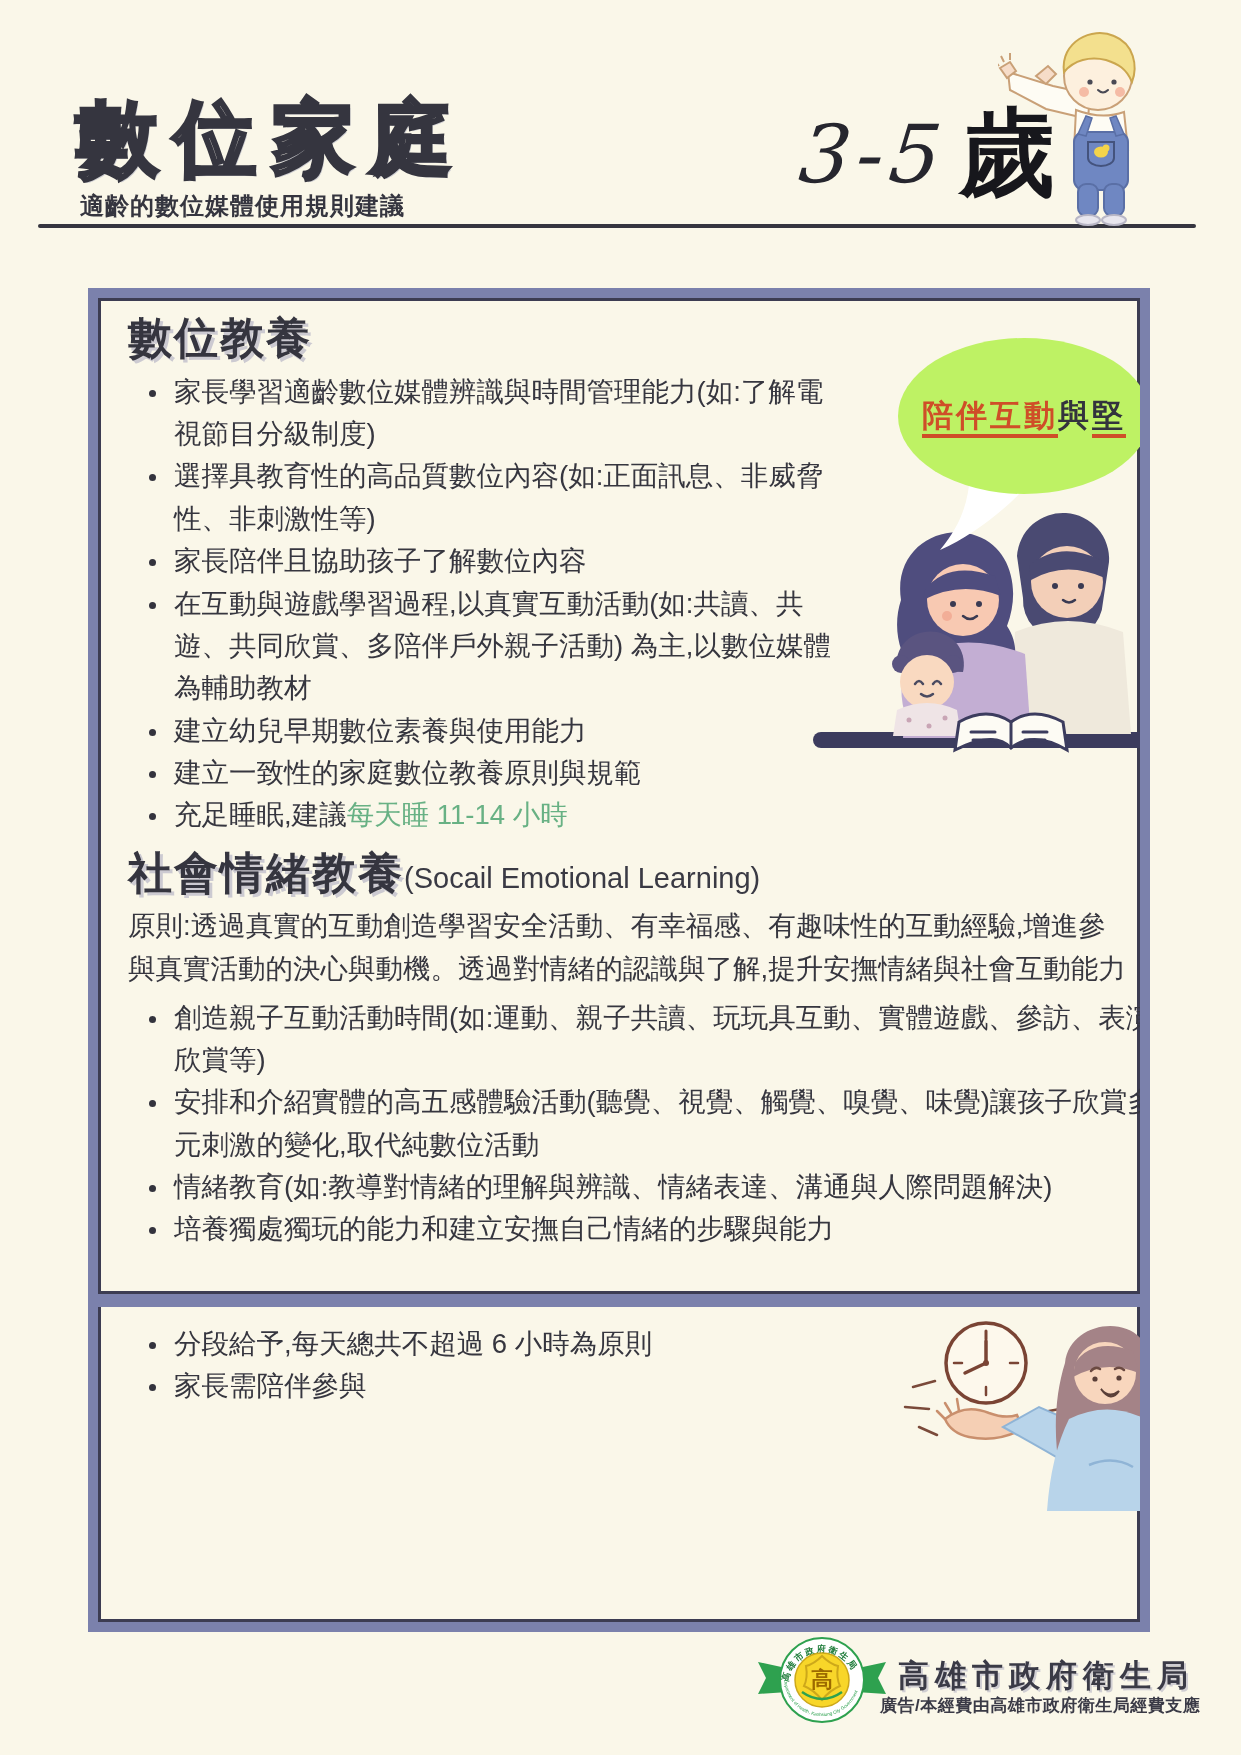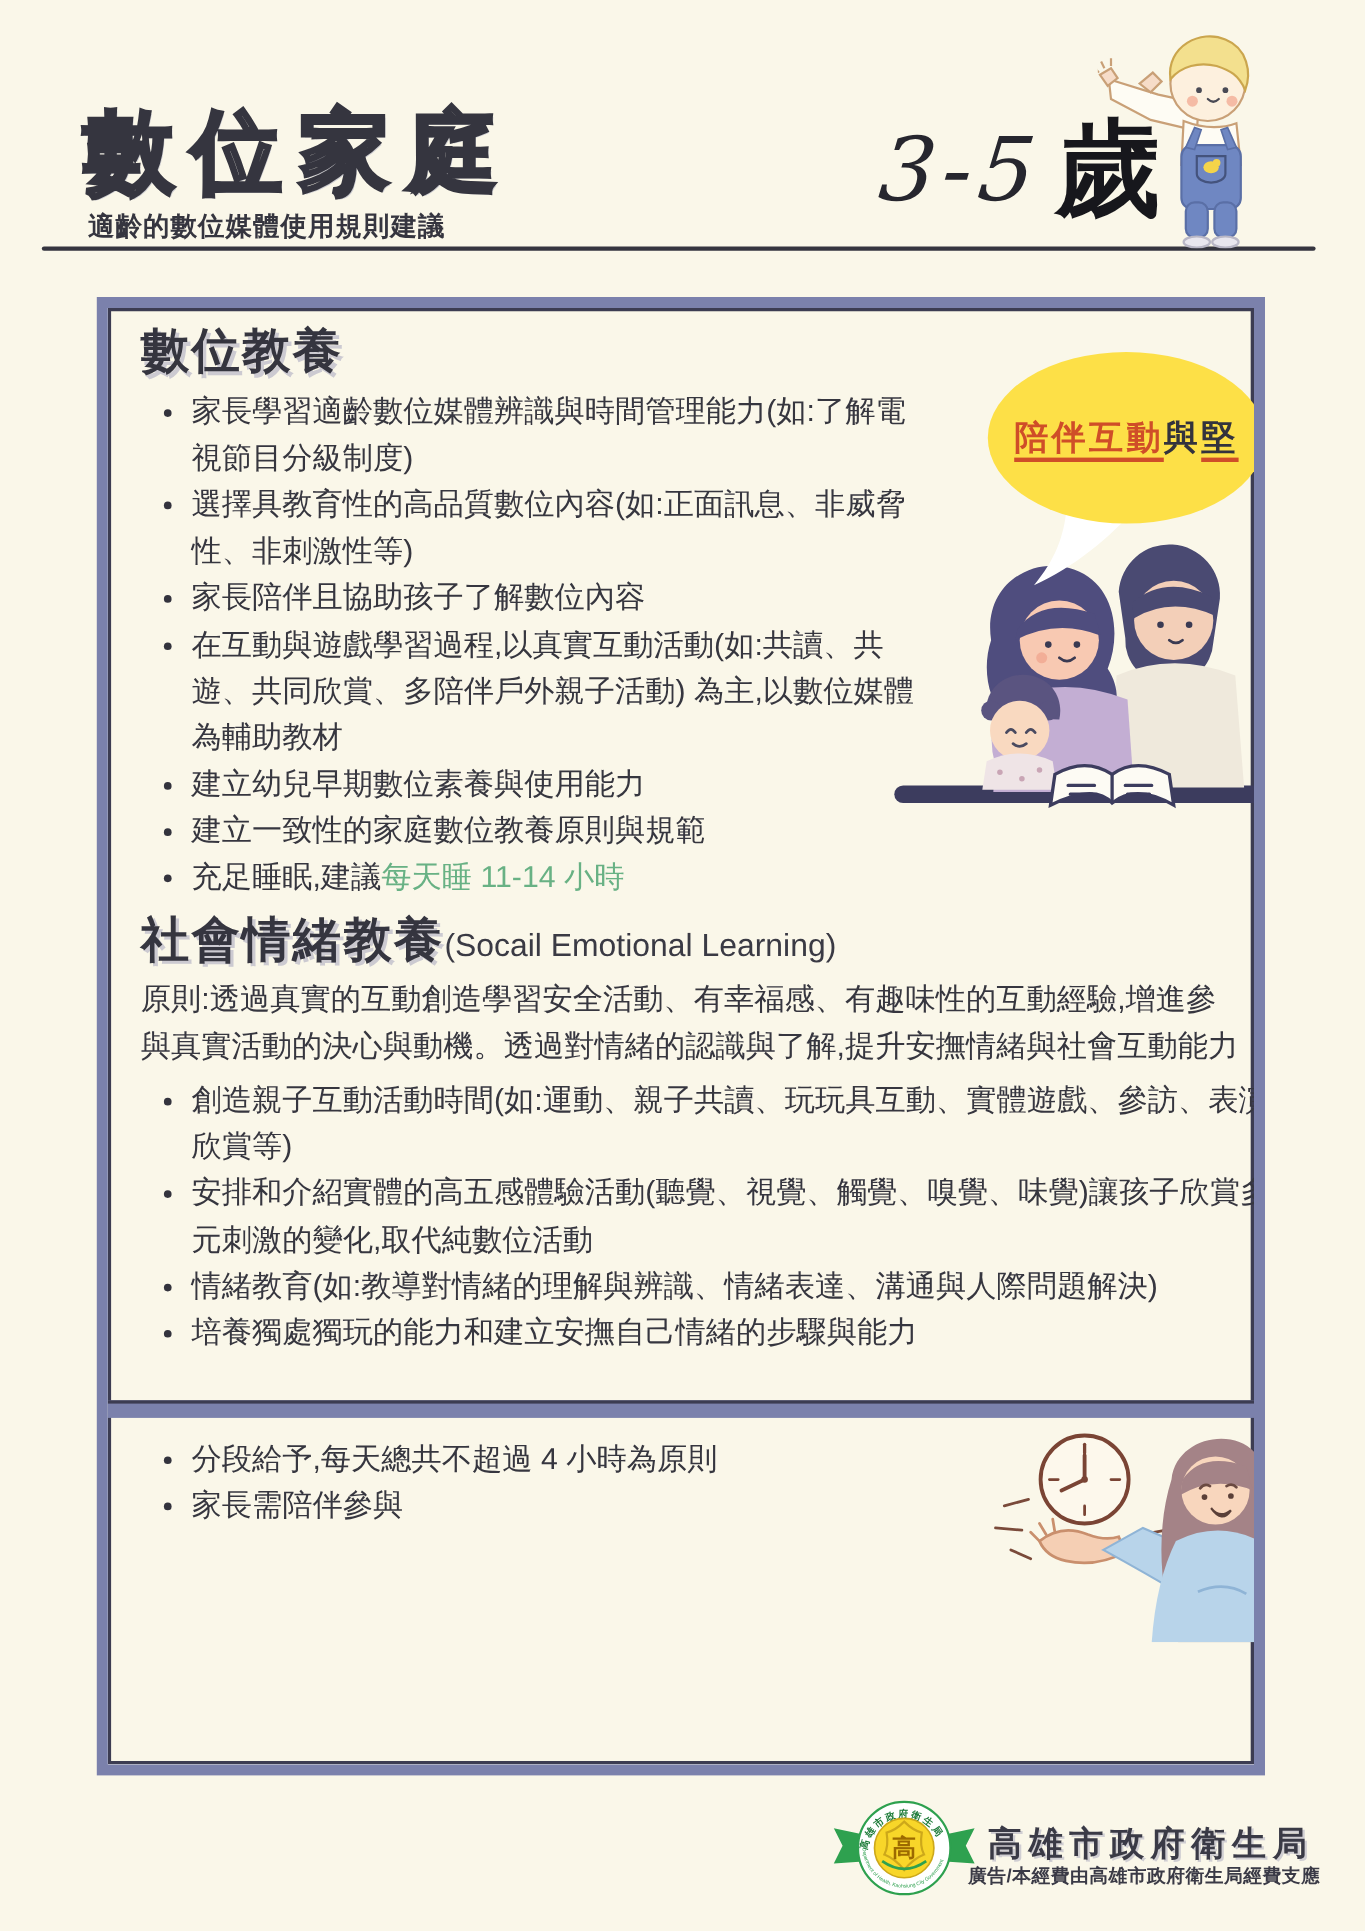--- a/index.html
+++ b/index.html
@@ -35,21 +35,21 @@
     font-style:italic;font-size:80px;color:#26262e;letter-spacing:6px;
     transform:skewX(-6deg);line-height:1.1;
   }
   .age-unit{
     font-family:"Liberation Serif","DejaVu Serif",serif;
     font-size:96px;font-weight:800;color:#17171c;line-height:.95;margin-left:12px;
   }
 
   
   .main-box{
-    left:88px;top:270px;width:1062px;height:1344px;box-sizing:border-box;
+    left:88px;top:288px;width:1062px;height:1344px;box-sizing:border-box;
     border:10px solid #7B81AC;
     box-shadow:inset 0 0 0 3px #3C3C52;
     overflow:hidden;
   }
   .box-section{position:relative;box-sizing:border-box;padding:14px 30px 0 30px;}
   .sec1{height:993px;}
   .divider{height:13px;background:#7B81AC;border-top:3px solid #3C3C52;}
   .sec2{height:auto;}
 
   h2.sec-head{
@@ -72,21 +72,21 @@
   .w-mid{width:740px;}
   .w-wide{width:1000px;}
   .principle{
     margin:2px 0 6px 0;width:1005px;
     font-size:27.5px;font-weight:500;line-height:1.55;color:#36363F;
   }
   .green{color:#68B184;}
 
   
   .bubble{
-    left:800px;top:40px;width:252px;height:156px;background:#fde047;
+    left:800px;top:40px;width:252px;height:156px;background:#bef264;
     border-radius:50%;z-index:4;
     display:flex;flex-direction:column;justify-content:center;align-items:center;
   }
   .bubble-line{font-size:31px;font-weight:800;letter-spacing:3px;line-height:1.75;white-space:nowrap;}
   .seg{color:#33333D;}
   .seg.orange{color:#CF4E28;}
   .seg.u{border-bottom:4px solid #CF4E28;padding-bottom:1px;}
   .bubble-tail{left:842px;top:178px;z-index:3;}
 
   
@@ -214,21 +214,21 @@
       <path d="M150 246 q40 -20 56 -2 q22 -18 56 2 l-4 -28 q-30 -16 -52 0 q-24 -16 -52 0 Z" fill="#FDFBF4" stroke="#3C3C5E" stroke-width="3"></path>
       <path d="M206 218 l0 26" stroke="#3C3C5E" stroke-width="3"></path>
       <path d="M166 228 h24 M168 236 h20 M218 228 h24 M220 236 h20" stroke="#3C3C5E" stroke-width="3" stroke-linecap="round"></path>
     </svg>
   </div>
 
   <div class="divider"></div>
 
   <div class="box-section sec2">
     <ul class="bullets w-mid">
-      <li>分段給予,每天總共不超過 4 小時為原則</li>
+      <li>分段給予,每天總共不超過 6 小時為原則</li>
       <li>家長需陪伴參與</li>
     </ul>
 
 
     <svg class="abs" style="left:755px;top:8px;" width="290" height="196" viewBox="0 0 290 196">
 
       <path d="M60 72 l22 -6 M52 92 l24 2 M66 112 l18 8 M196 96 l22 -4 M188 116 l20 8" stroke="#7A4A3A" stroke-width="2.5" stroke-linecap="round"></path>
 
       <circle cx="133" cy="48" r="40" fill="#FDF8EC" stroke="#7A4434" stroke-width="3.5"></circle>
       <path d="M133 16 v8" stroke="#7A4434" stroke-width="3" stroke-linecap="round"></path>

